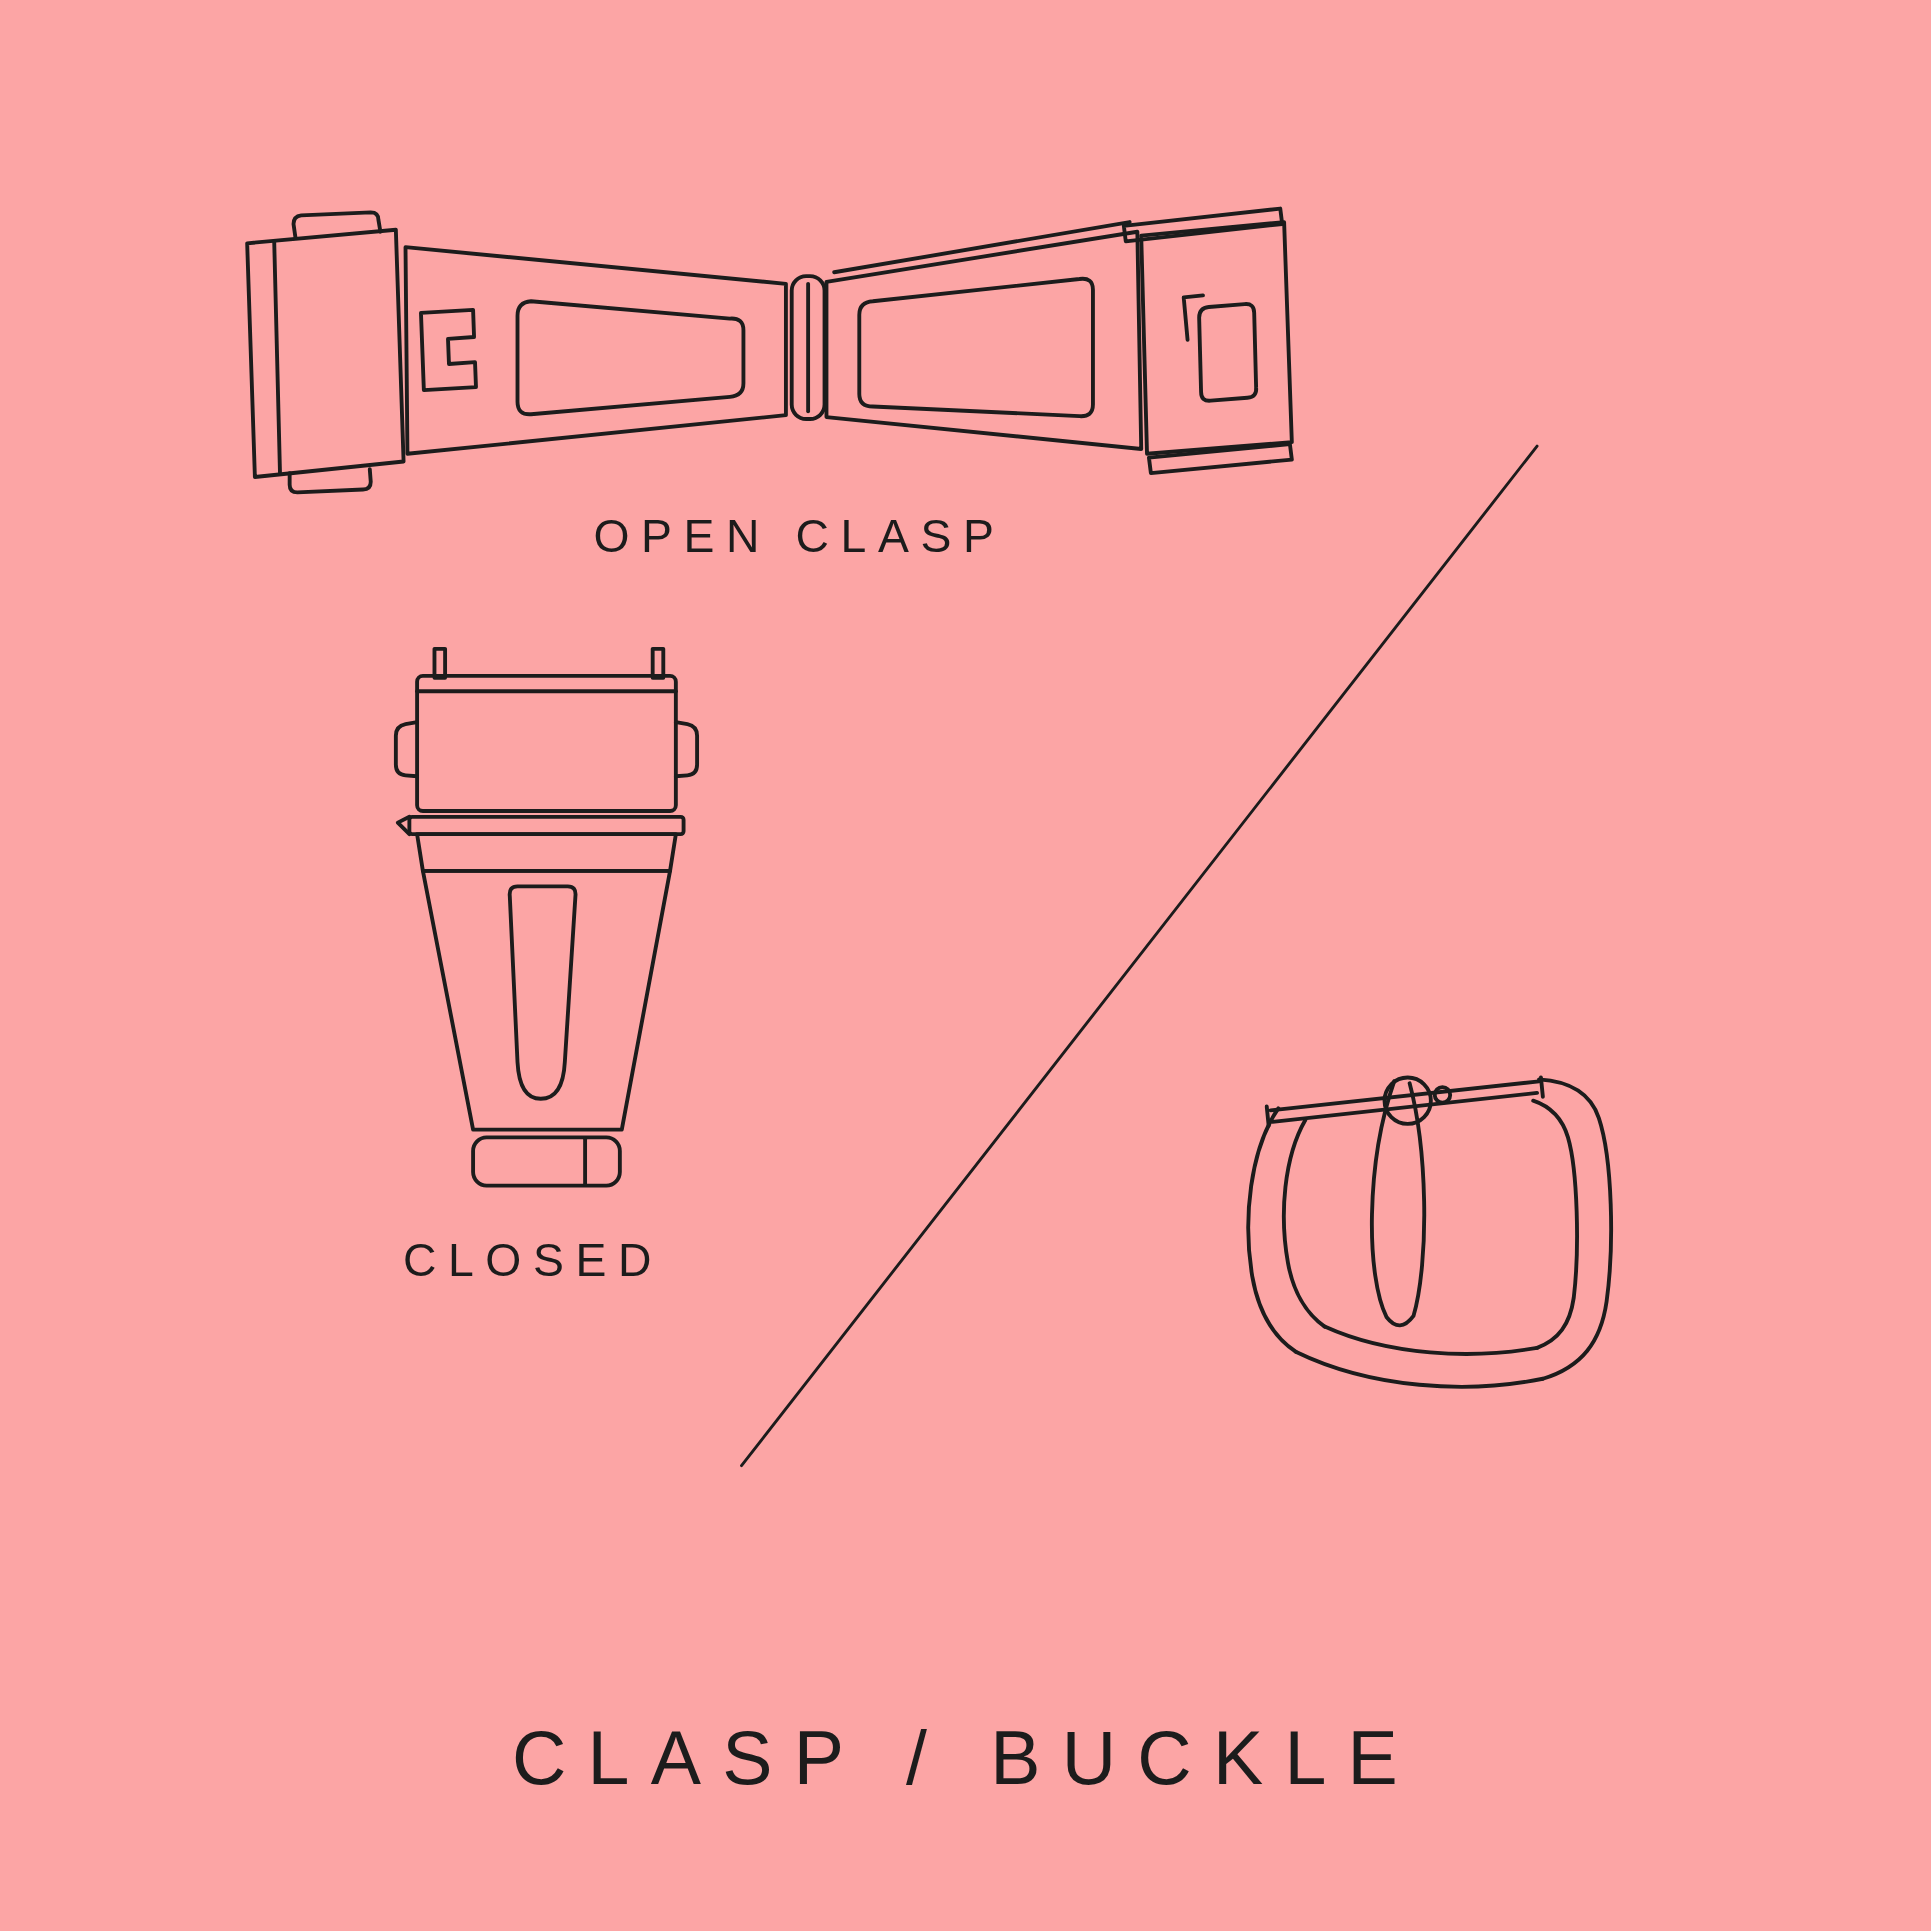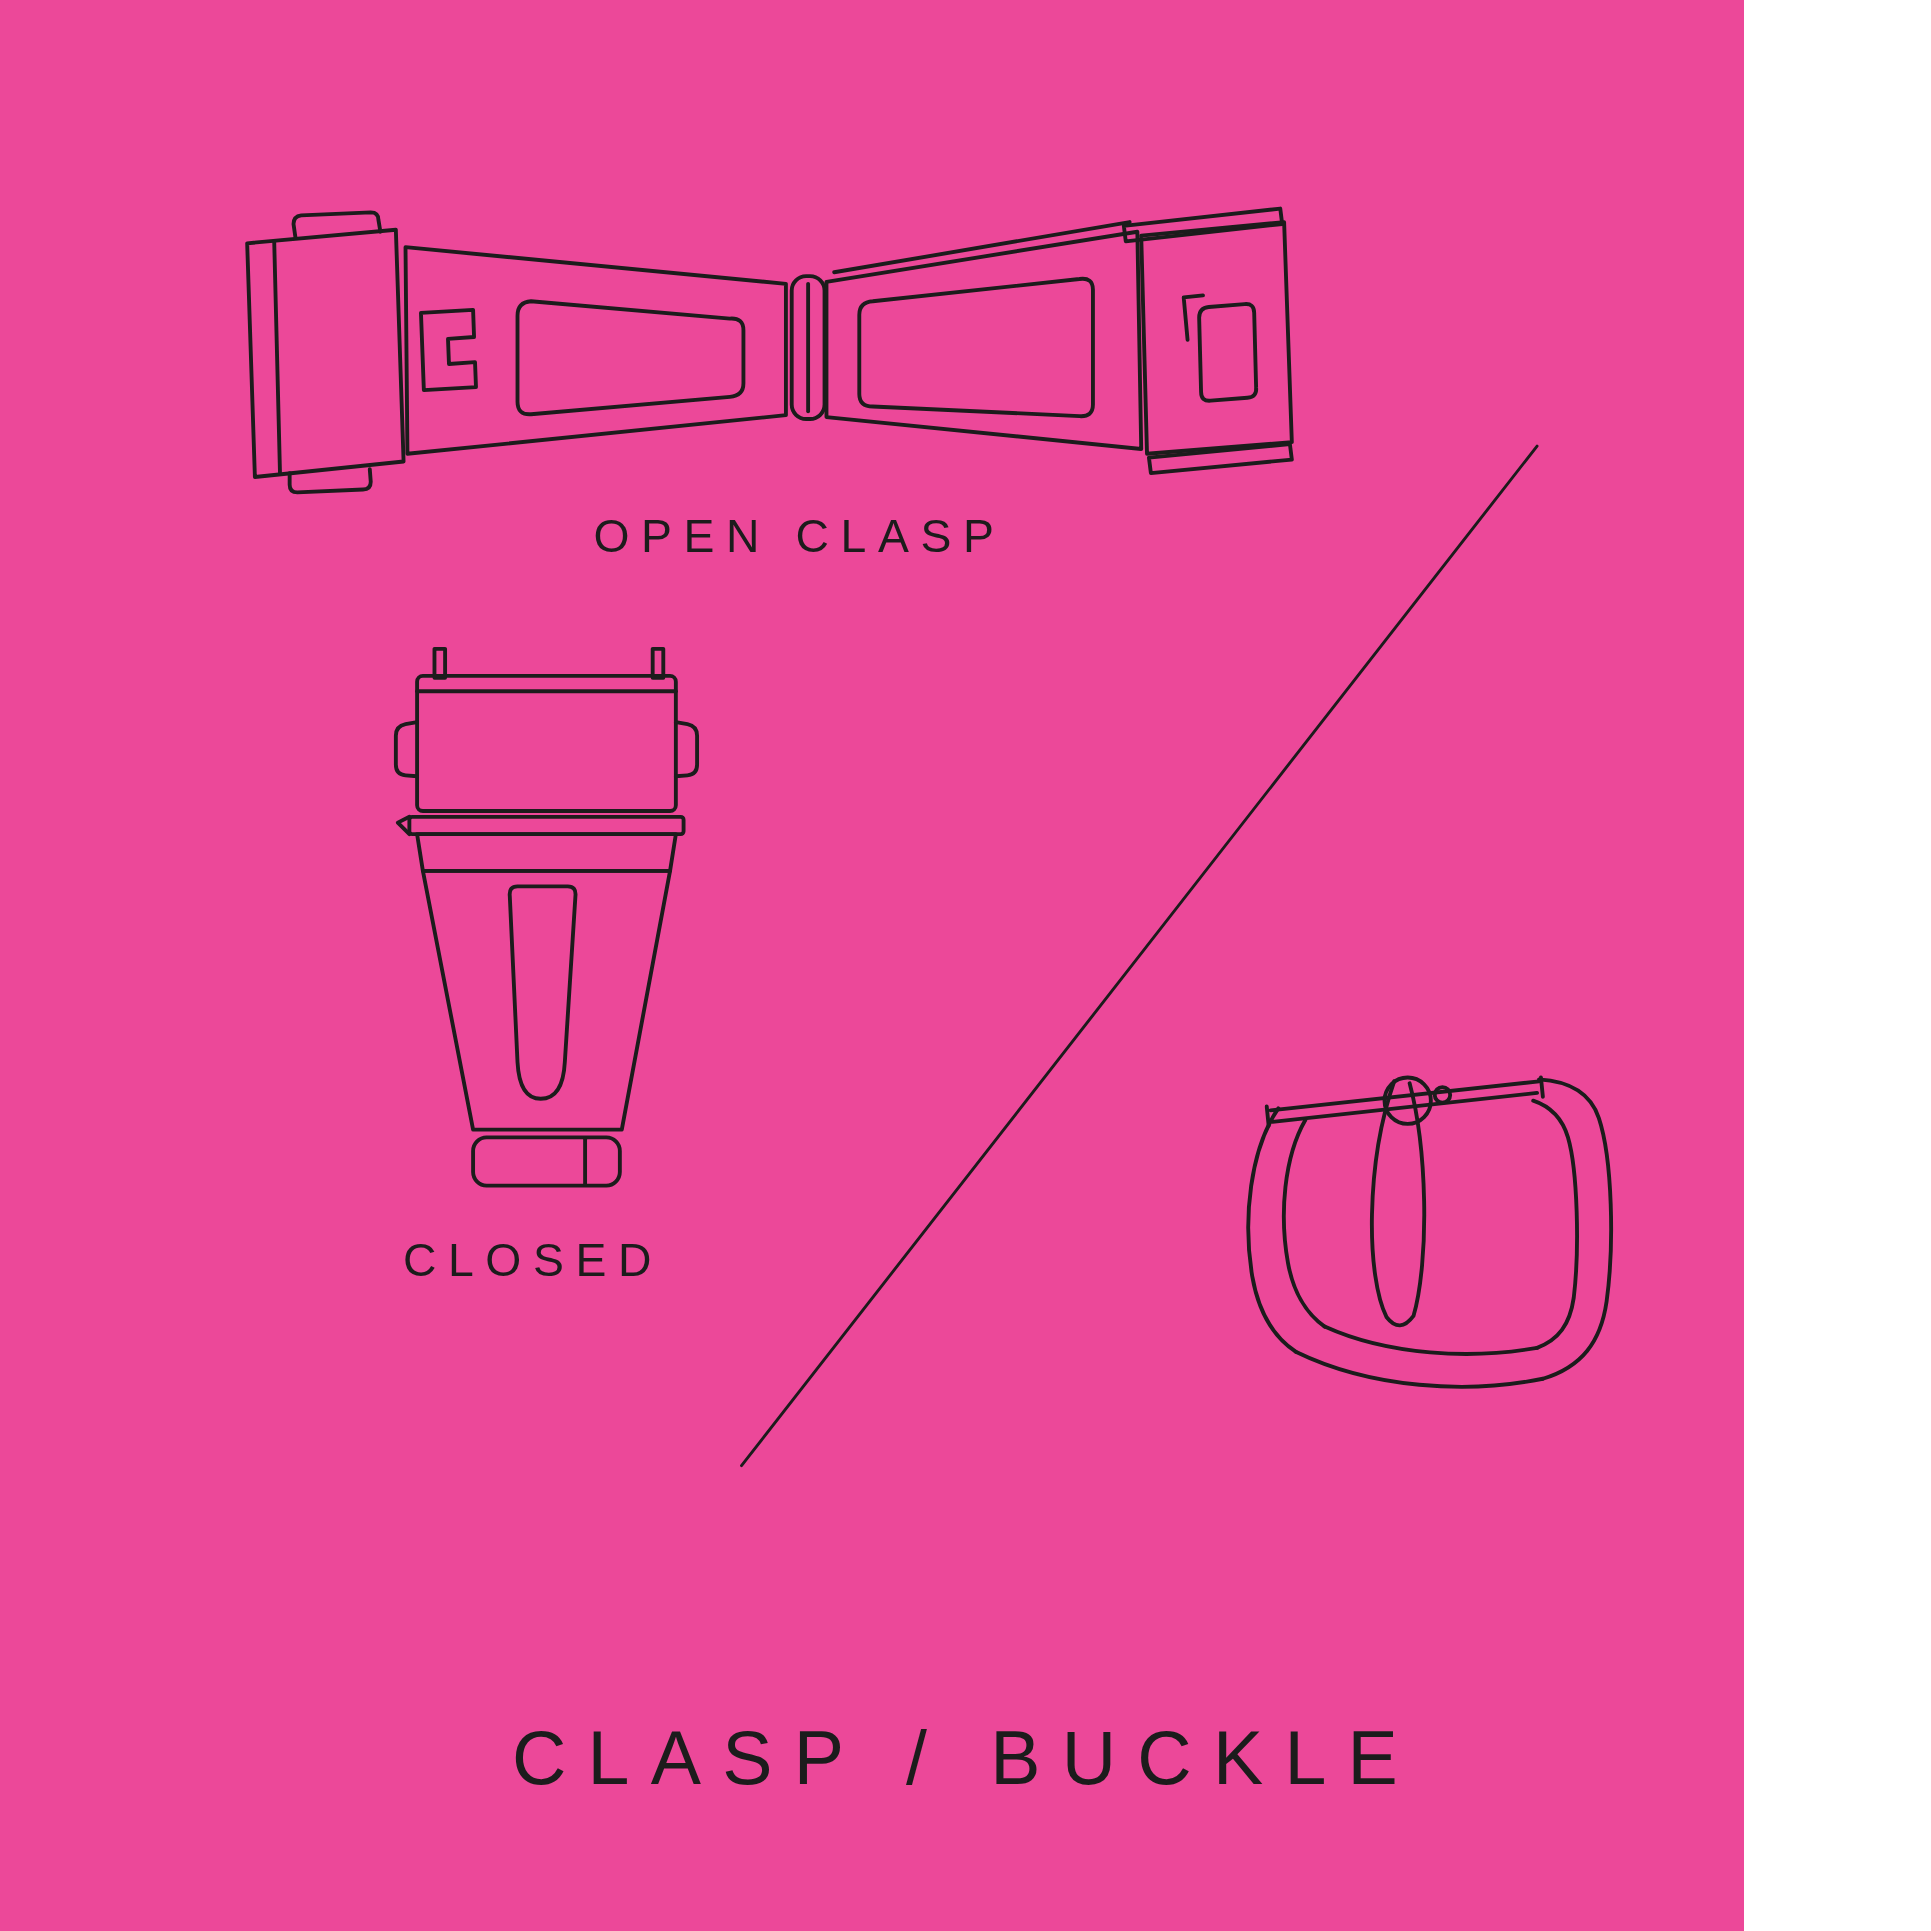--- a/index.html
+++ b/index.html
@@ -2,23 +2,23 @@
 <html><head>
 <meta charset="utf-8">
 <style>
   html, body {
     margin: 0;
     padding: 0;
     background: #ffffff;
   }
   .canvas {
     position: relative;
-    width: 1744px;
+    width: 1931px;
     height: 1931px;
-    background: #ec4899;
+    background: #fca5a5;
     overflow: hidden;
     font-family: "Liberation Sans", sans-serif;
   }
   svg.diagram {
     display: block;
     width: 1931px;
     height: 1931px;
   }
   .stroke-art path, .stroke-art rect, .stroke-art line, .stroke-art circle {
     fill: none;

